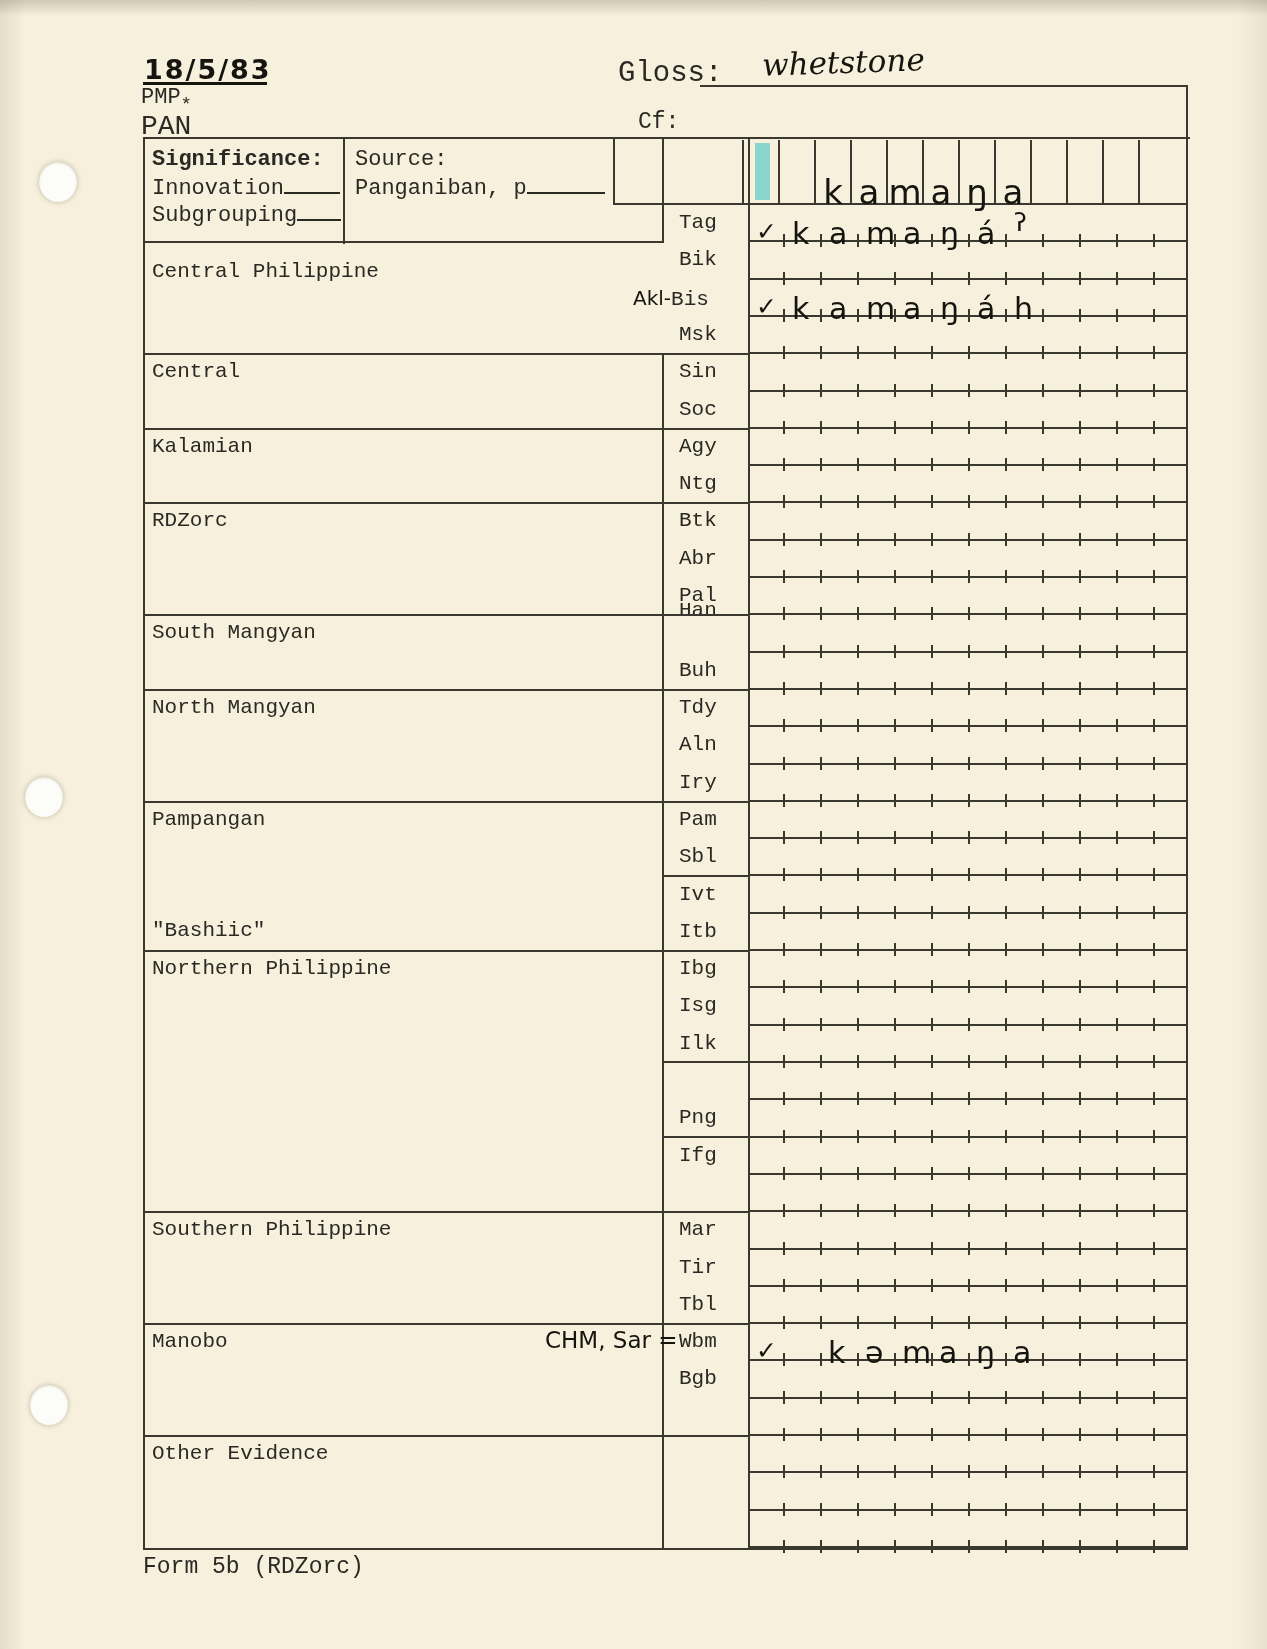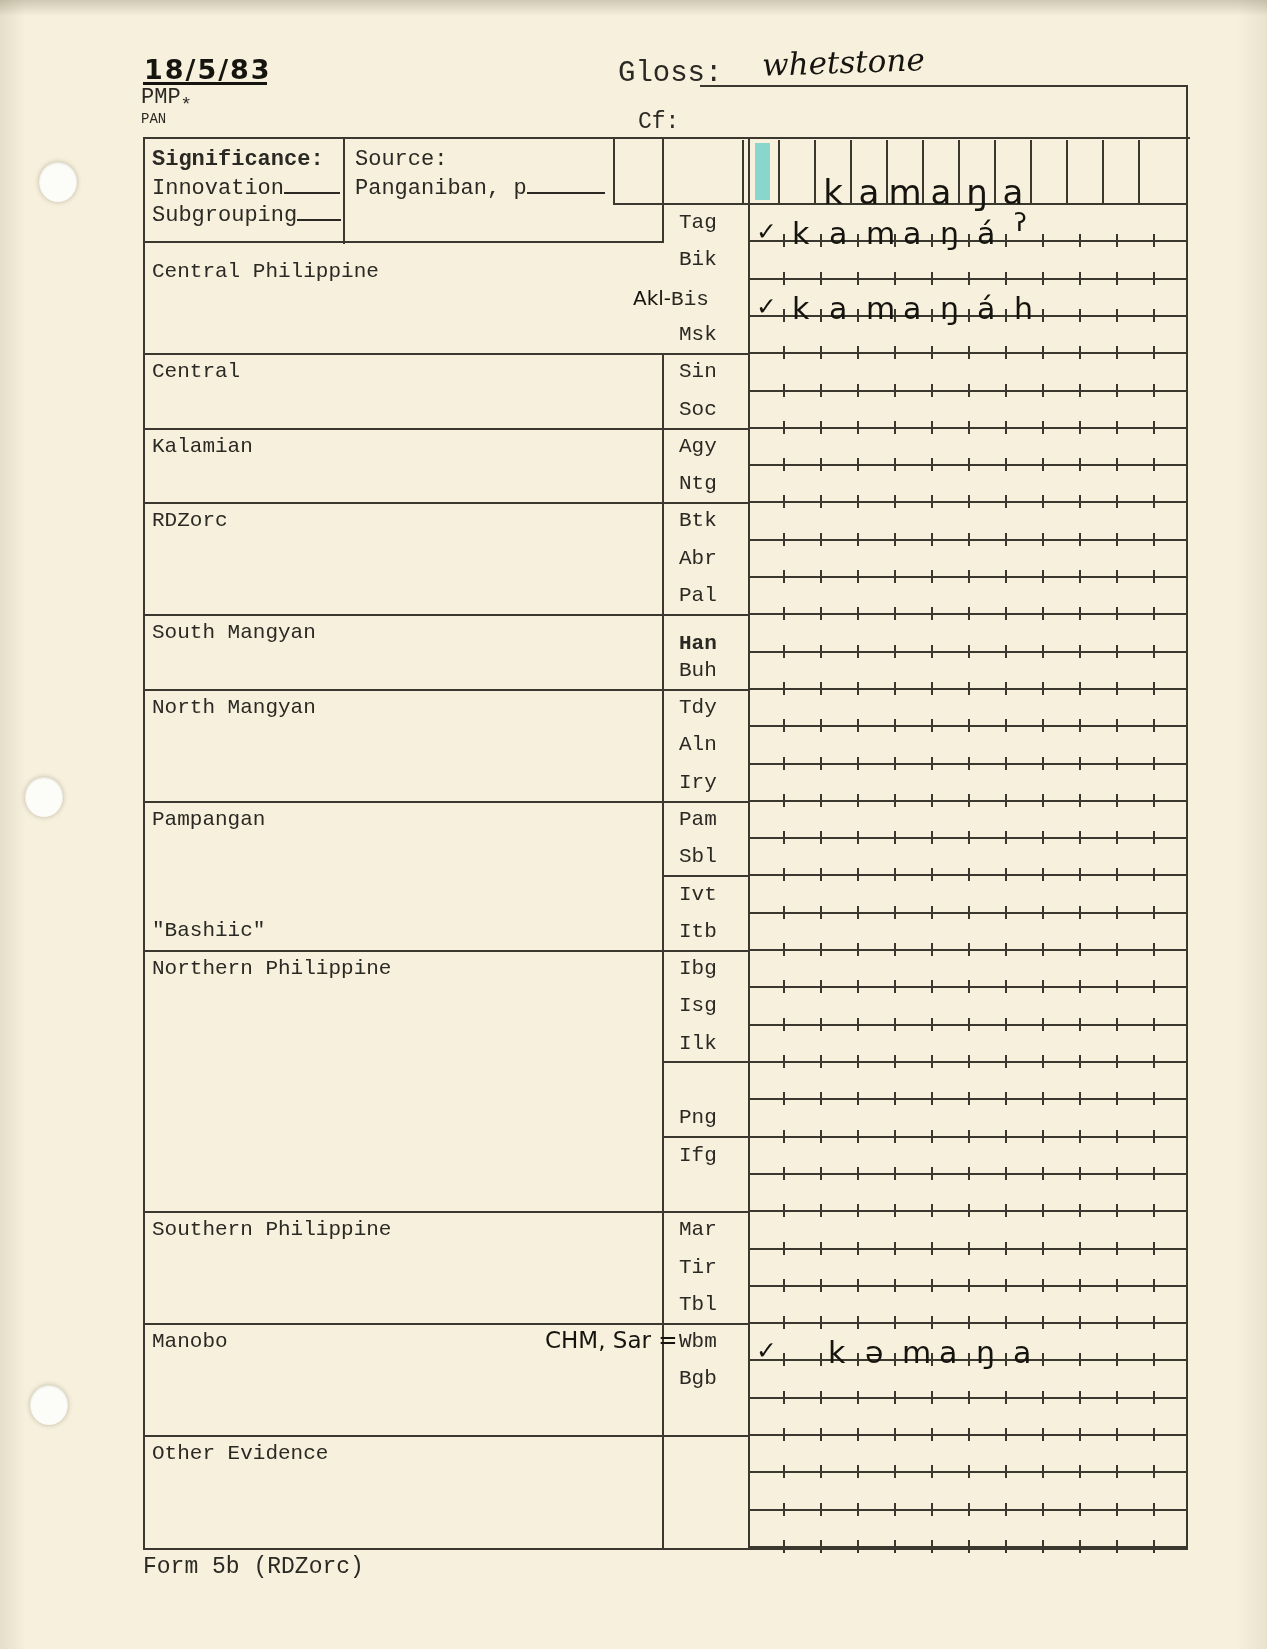--- a/index.html
+++ b/index.html
@@ -72,21 +72,21 @@
   <div class="edge-left"></div>
   <div class="edge-right"></div>
 
   <div class="hole" style="left:39px;top:162px;"></div>
   <div class="hole" style="left:25px;top:777px;"></div>
   <div class="hole" style="left:30px;top:1385px;"></div>
 
   <div class="datetxt hand">18/5/83</div>
   <div class="date-under"></div>
   <div class="abs typed" style="left:141px;top:85px;font-size:22px;"><span>PMP</span><span style="font-size:19px;vertical-align:-7px;">*</span></div>
-  <div class="abs typed" style="left:141px;top:111px;font-size:14px;">PAN</div>
+  <div class="abs typed" style="left:141px;top:111px;font-size:28px;">PAN</div>
 
   <div class="abs typed" style="left:618px;top:57px;font-size:29px;">Gloss:</div>
   <div class="glossval hand cursive">whetstone</div>
   <div class="abs typed" style="left:638px;top:109px;font-size:23px;">Cf:</div>
 
   <div class="sigtxt" style="left:152px;top:147px;font-weight:bold;">Significance:</div>
   <div class="sigtxt" style="left:152px;top:174px;"><span>Innovation</span><span class="fill" style="width:56px;"></span></div>
   <div class="sigtxt" style="left:152px;top:201px;"><span>Subgrouping</span><span class="fill" style="width:44px;"></span></div>
   <div class="sigtxt" style="left:355px;top:147px;">Source:</div>
   <div class="sigtxt" style="left:355px;top:174px;"><span>Panganiban, p</span><span class="fill" style="width:78px;"></span></div>
@@ -166,21 +166,21 @@
     <div class="abbr" style="top: 434.833px;">Agy</div>
     <div class="wline" style="top: 428.833px; height: 35.3056px;"></div>
     <div class="abbr" style="top: 472.139px;">Ntg</div>
     <div class="wline" style="top: 466.139px; height: 35.3056px;"></div>
     <div class="abbr" style="top: 509.444px;">Btk</div>
     <div class="wline" style="top: 503.444px; height: 35.3056px;"></div>
     <div class="abbr" style="top: 546.75px;">Abr</div>
     <div class="wline" style="top: 540.75px; height: 35.3056px;"></div>
     <div class="abbr" style="top: 584.056px;">Pal</div>
     <div class="wline" style="top: 578.056px; height: 35.3056px;"></div>
-    <div class="abbr" style="top: 632px; font-weight: bold;">Han</div>
+    <div class="abbr" style="top: 599px;">Han</div>
     <div class="wline" style="top: 615.361px; height: 35.3056px;"></div>
     <div class="abbr" style="top: 658.667px;">Buh</div>
     <div class="wline" style="top: 652.667px; height: 35.3056px;"></div>
     <div class="abbr" style="top: 695.972px;">Tdy</div>
     <div class="wline" style="top: 689.972px; height: 35.3056px;"></div>
     <div class="abbr" style="top: 733.278px;">Aln</div>
     <div class="wline" style="top: 727.278px; height: 35.3056px;"></div>
     <div class="abbr" style="top: 770.583px;">Iry</div>
     <div class="wline" style="top: 764.583px; height: 35.3056px;"></div>
     <div class="abbr" style="top: 807.889px;">Pam</div>

